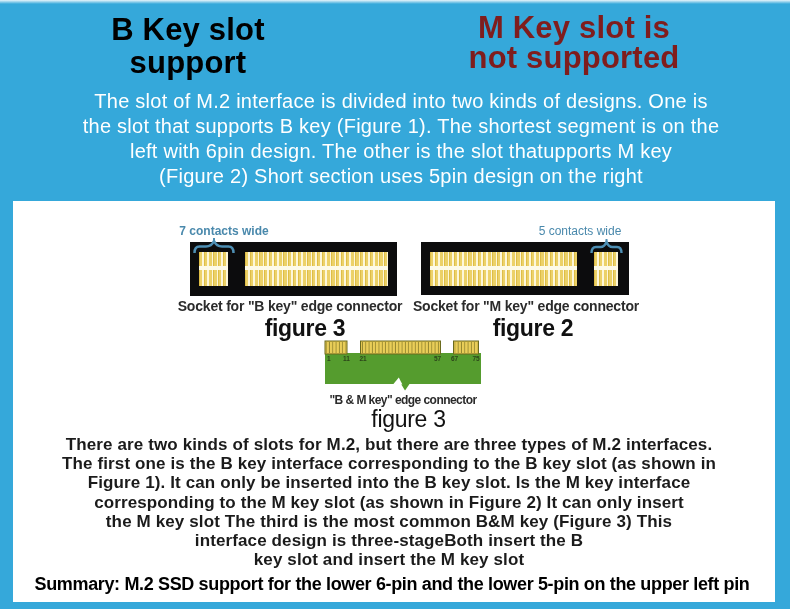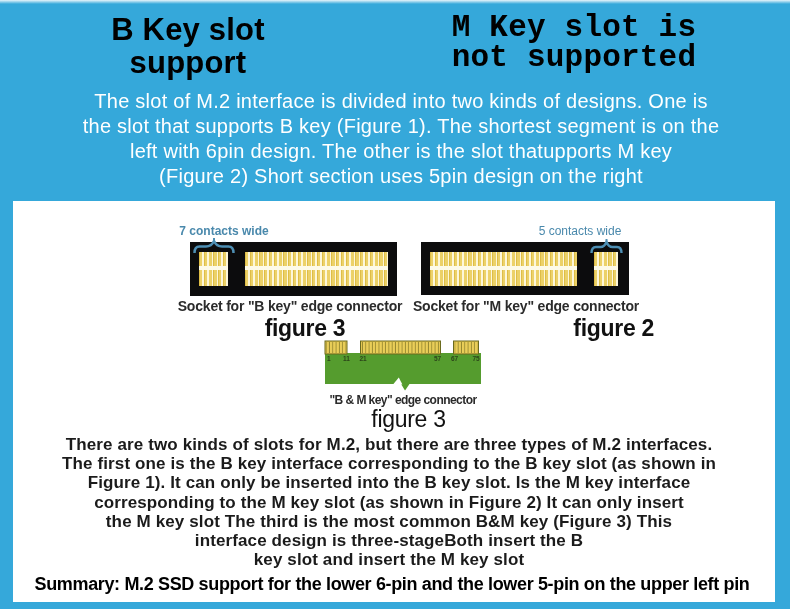--- a/index.html
+++ b/index.html
@@ -8,21 +8,21 @@
   .abs{position:absolute;}
   .ctr{text-align:center;}
 </style>
 </head>
 <body>
 
 <div class="abs" style="left:0;top:0;width:790px;height:4px;background:linear-gradient(to bottom,#e8f5fb,#35a8da);"></div>
 
 <div class="abs ctr" style="left:38px;top:13px;width:300px;font-size:31px;font-weight:bold;color:#000000;line-height:33px;letter-spacing:0.2px;">B&nbsp;Key&nbsp;slot<br>support</div>
 
-<div class="abs ctr" style="left:424px;top:13px;width:300px;font-size:31px;font-weight:bold;color:#000000;line-height:30px;letter-spacing:0.2px;font-family:Liberation Mono, monospace;">M&nbsp;Key&nbsp;slot&nbsp;is<br>not&nbsp;supported</div>
+<div class="abs ctr" style="left:424px;top:13px;width:300px;font-size:31px;font-weight:bold;color:#7f1d1d;line-height:30px;letter-spacing:0.2px;">M&nbsp;Key&nbsp;slot&nbsp;is<br>not&nbsp;supported</div>
 
 <div class="abs ctr" style="left:6px;top:88.5px;width:790px;font-size:20px;color:#ffffff;line-height:25px;letter-spacing:0.25px;">The slot of M.2 interface is divided into two kinds of designs. One is<br>the slot that supports B key (Figure 1). The shortest segment is on the<br>left with 6pin design. The other is the slot thatupports M key<br>(Figure 2) Short section uses 5pin design on the right</div>
 
 <div class="abs" style="left:13px;top:201px;width:762px;height:401px;background:#ffffff;"></div>
 
 <div class="abs ctr" style="left:154px;top:224px;width:140px;font-size:12px;font-weight:bold;color:#4a89ac;">7 contacts wide</div>
 
 <svg class="abs" style="left:192px;top:238px;z-index:3;" width="44" height="17" viewBox="0 0 44 17">
 <path d="M2.5 15 Q2.5 8.5 7.5 8.5 L14 8.5 Q19.5 8.5 22 3 Q24.5 8.5 30 8.5 L36.5 8.5 Q41.5 8.5 41.5 15" fill="none" stroke="#4e8fb4" stroke-width="2.5"></path>
 <path d="M22 0 L22 4.5" stroke="#4e8fb4" stroke-width="2" fill="none"></path>
@@ -64,21 +64,21 @@
     <div style="height:15.9px;background:repeating-linear-gradient(90deg,#debd47 0 0.8px,#ecd168 0.8px 3.3px,#fdf7da 3.3px 4.8px);"></div>
   </div>
 </div>
 
 <div class="abs ctr" style="left:140px;top:297.5px;width:300px;font-size:14px;font-weight:bold;color:#2b2b2b;letter-spacing:-0.2px;">Socket for "B key" edge connector</div>
 
 <div class="abs ctr" style="left:376px;top:297.5px;width:300px;font-size:14px;font-weight:bold;color:#2b2b2b;letter-spacing:-0.2px;">Socket for "M key" edge connector</div>
 
 <div class="abs ctr" style="left:205px;top:315px;width:200px;font-size:23px;font-weight:bold;color:#111111;letter-spacing:-0.3px;">figure 3</div>
 
-<div class="abs ctr" style="left:454px;top:315px;width:200px;font-size:23px;font-weight:bold;color:#111111;letter-spacing:-0.3px;text-align:right;">figure 2</div>
+<div class="abs ctr" style="left:433px;top:315px;width:200px;font-size:23px;font-weight:bold;color:#111111;letter-spacing:-0.3px;">figure 2</div>
 
 <svg class="abs" style="left:320px;top:338px;" width="170" height="56" viewBox="0 0 170 56">
 
   <rect x="5" y="15" width="156" height="31" fill="#559c2e"></rect>
 
   <path d="M81 46 L89.5 46 L85 52.5 Z" fill="#559c2e"></path>
 
   <path d="M73 46.6 L78.8 39.4 L82.4 46.6 Z" fill="#ffffff"></path>
 
   <rect x="5" y="3" width="22" height="13" fill="#e3c24e" stroke="#6b6b1e" stroke-width="1"></rect>

